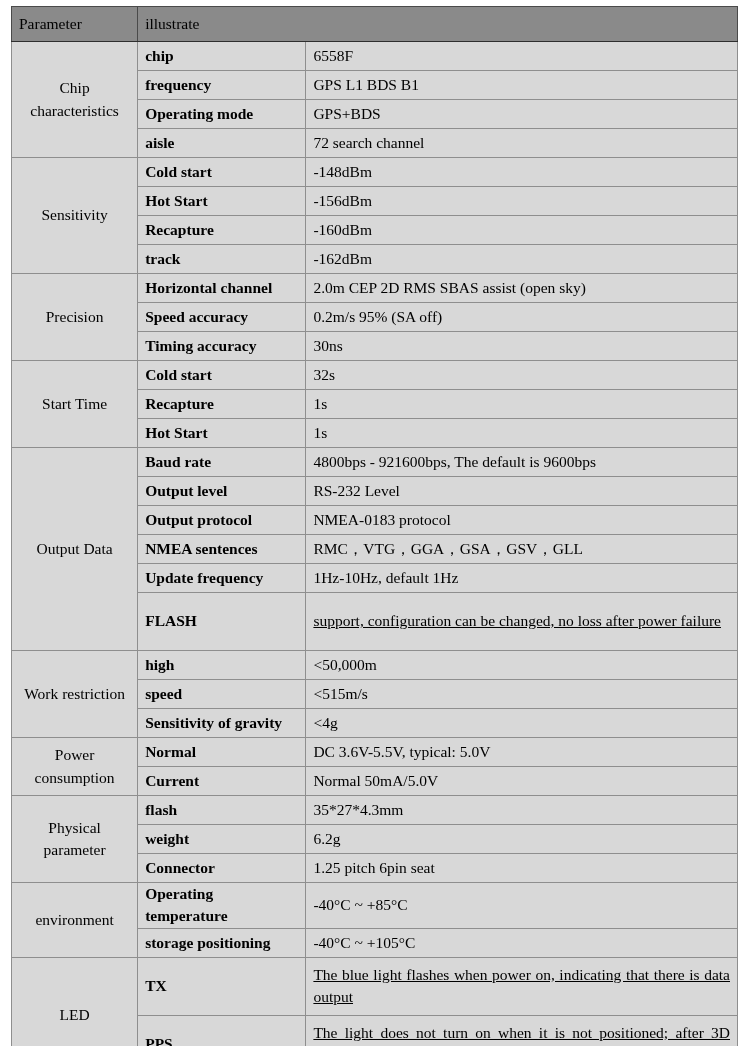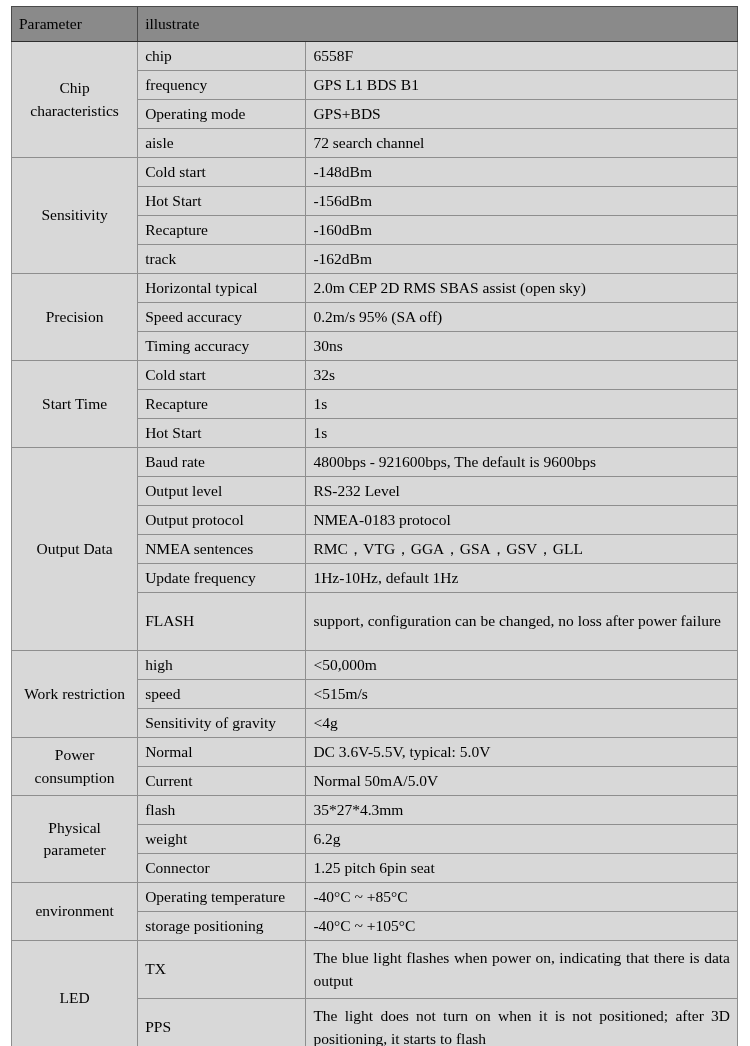--- a/index.html
+++ b/index.html
@@ -62,36 +62,38 @@
   td.sec-top {
     border-top: 1px solid #2e2e2e;
   }
   td.sec-bottom {
     border-bottom: 1px solid #2e2e2e;
     margin-left: 22px;
   }
   td.label {
     border-left: 1px solid #4a4a4a;
     border-right: 1px solid #4a4a4a;
+    font-weight: bold;
   }
   td.value {
     border-right: none;
   }
   tr.r {
     height: 29px;
   }
   tr.r2 {
     height: 58px;
   }
   td.justify {
     text-align: justify;
     text-align-last: left;
     padding-top: 3px;
     padding-bottom: 3px;
     line-height: 1.52;
+    text-decoration: underline;
   }
 </style>
 </head>
 <body>
 
 <div id="spec-table-wrap">
   <table class="spec">
     <colgroup>
       <col class="c1">
         <col class="c2">
@@ -131,21 +133,21 @@
         <tr class="r">
           <td class="label">Recapture</td>
           <td class="value">-160dBm</td>
         </tr>
         <tr class="r">
           <td class="label sec-bottom">track</td>
           <td class="value sec-bottom">-162dBm</td>
         </tr>
         <tr class="r">
           <td class="group" rowspan="3">Precision</td>
-          <td class="label sec-top">Horizontal typical</td>
+          <td class="label sec-top">Horizontal channel</td>
           <td class="value sec-top">2.0m CEP 2D RMS SBAS assist (open sky)</td>
         </tr>
         <tr class="r">
           <td class="label">Speed accuracy</td>
           <td class="value">0.2m/s 95% (SA off)</td>
         </tr>
         <tr class="r">
           <td class="label sec-bottom">Timing accuracy</td>
           <td class="value sec-bottom">30ns</td>
         </tr>

